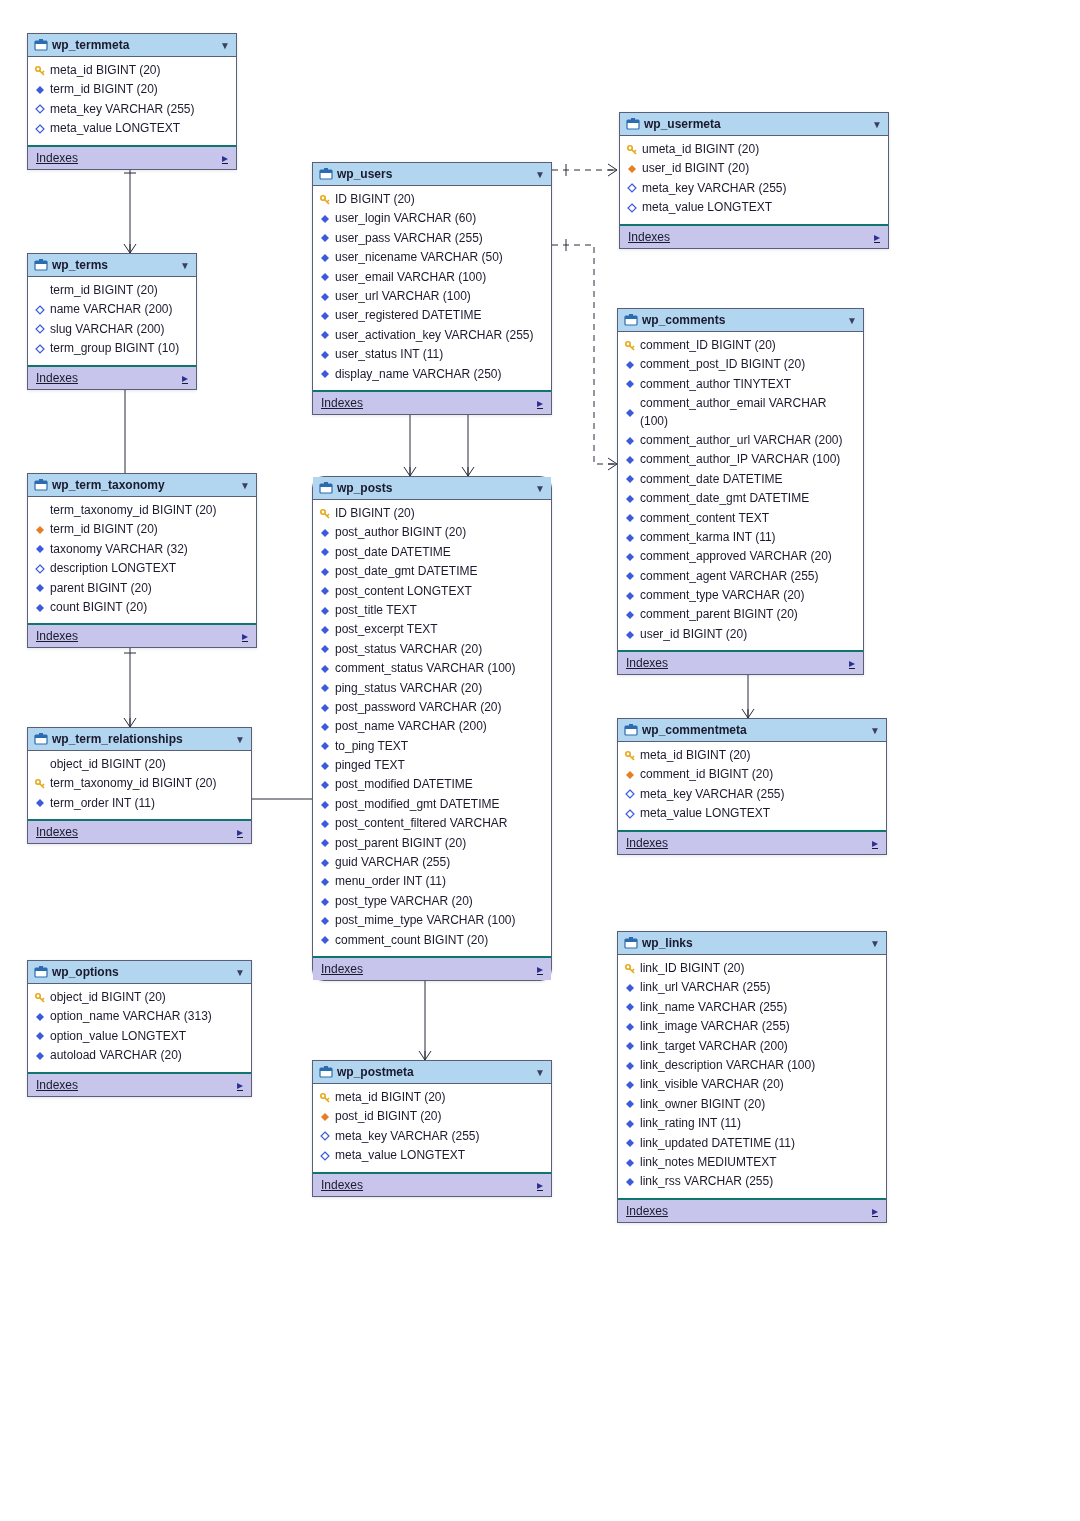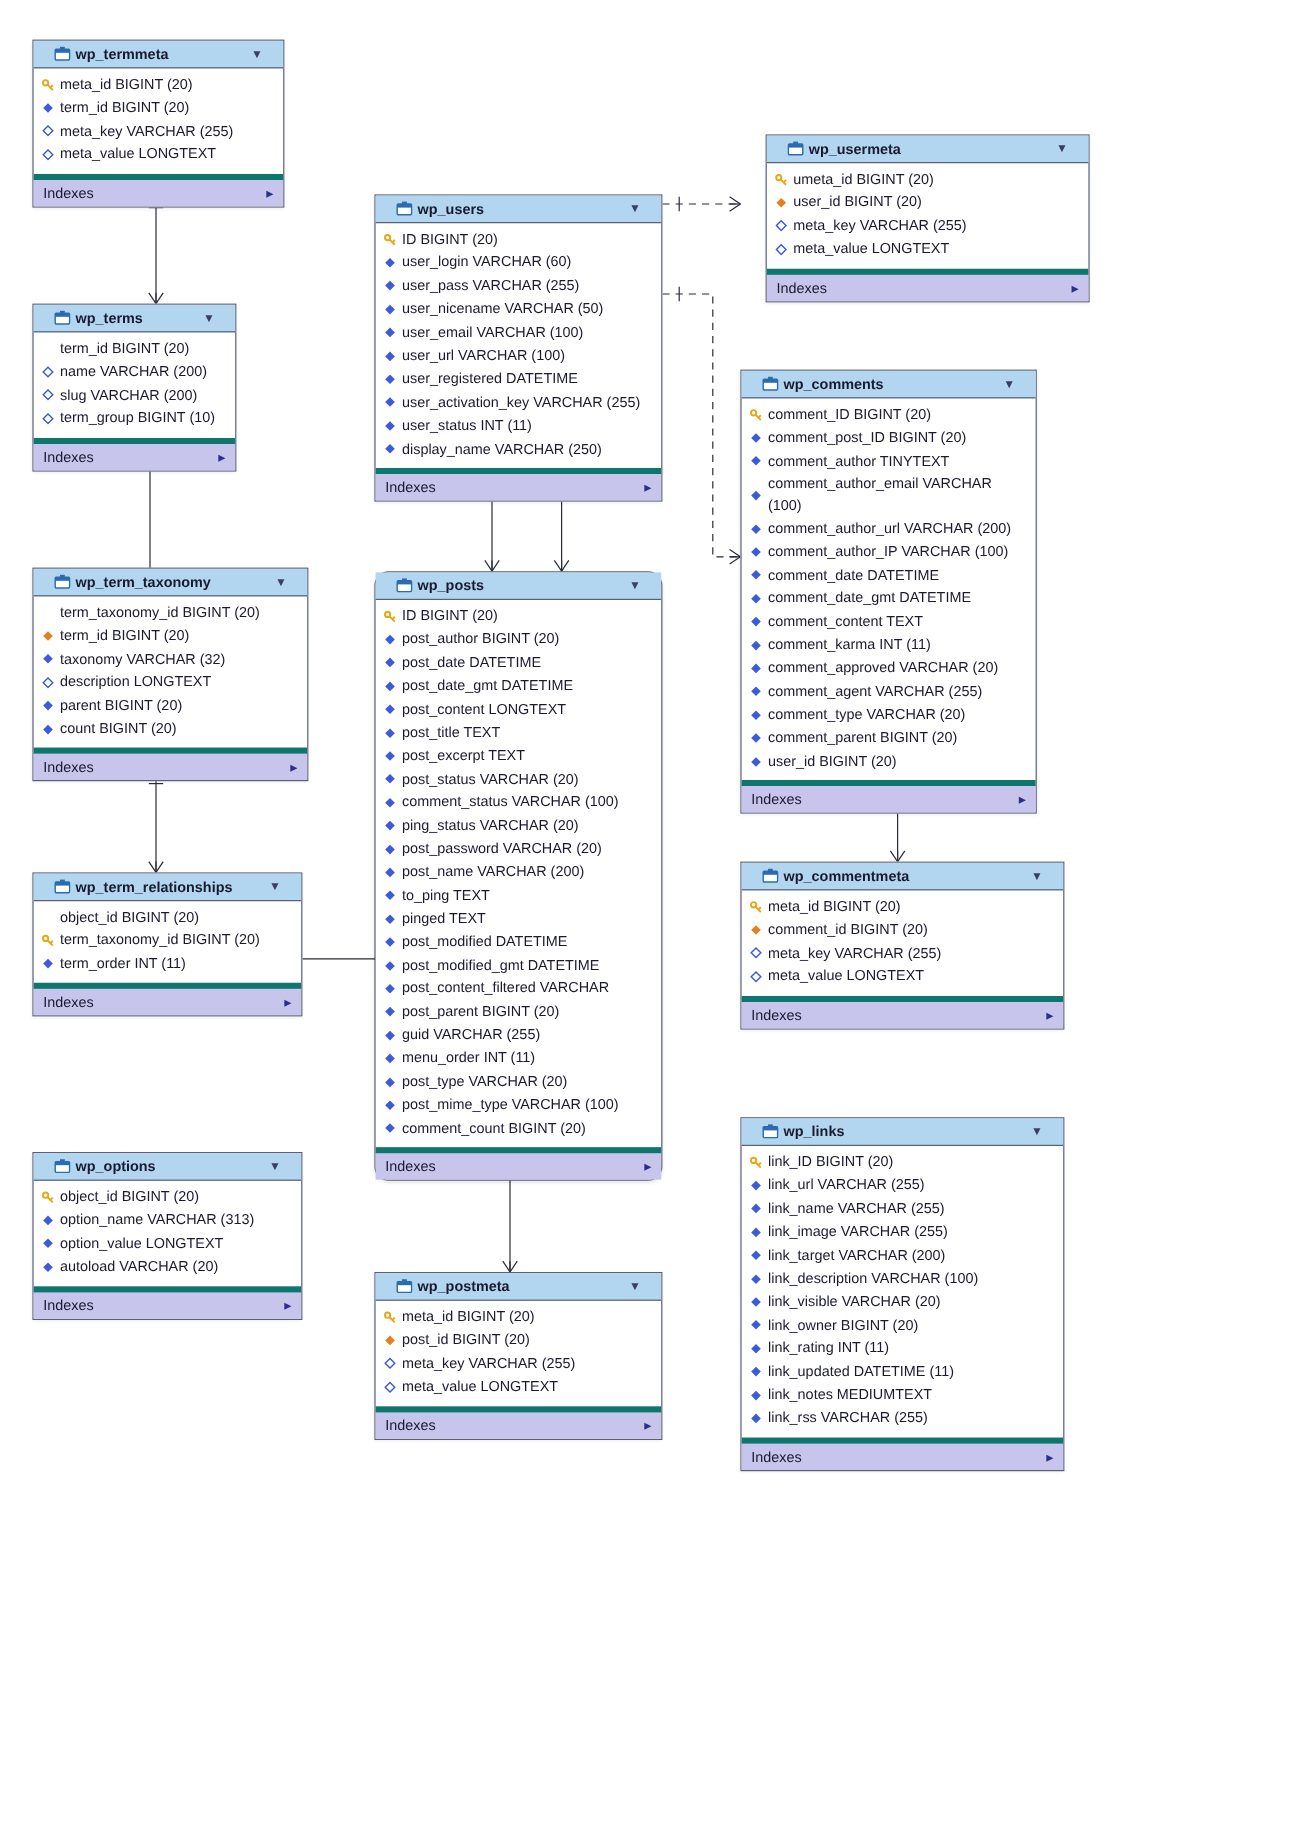--- a/index.html
+++ b/index.html
@@ -18,21 +18,21 @@
     border: 1px solid #5a5f78;
     background: #fff;
     box-shadow: 0 1px 3px rgba(0,0,0,0.1);
   }
   .table-header {
     background: #b2d5f0;
     border-bottom: 1px solid #5a5f78;
     display: flex;
     align-items: center;
     justify-content: space-between;
-    padding: 4px 17px;
+    padding: 4px 6px;
     font-weight: 700;
     color: #1a1a2e;
   }
   .table-header .hdr-left {
     display: flex;
     align-items: center;
     gap: 4px;
   }
   .table-icon {
     width: 14px;
@@ -60,27 +60,28 @@
   .col-icon {
     width: 12px;
     height: 12px;
     display:inline-flex;
     align-items:center;
     justify-content:center;
     flex: 0 0 12px;
   }
   .indexes {
     background: #c7c5eb;
-    border-top: 5px solid #0f766e;
+    border-top: 2px solid #0f766e;
     display: flex;
     align-items: flex-end;
     justify-content: space-between;
     padding: 4px 8px;
     color: #1a1a2e;
     font-weight: 500;
+    text-decoration: underline;
   }
   .idx-chevron {
     color: #2b2e8f;
     font-size: 12px;
   }
   svg.connector {
     position: absolute;
     overflow: visible;
   }
 </style>
@@ -786,21 +787,21 @@
             </svg>
           </span>
           <span>meta_value LONGTEXT</span>
         </div>
       </div>
       <div class="indexes">
         <span>Indexes</span>
         <span class="idx-chevron">▸</span>
       </div>
     </div>
-    <div class="table" style="left: 638px; top: 112px; width: 270px;">
+    <div class="table" style="left: 619px; top: 112px; width: 270px;">
       <div class="table-header">
         <div class="hdr-left">
           <span class="table-icon">
             <svg width="14" height="14" viewBox="0 0 14 14">
               <rect x="1" y="3" width="12" height="9" rx="1" fill="#fff" stroke="#2b6cb0" stroke-width="1.2"></rect>
               <rect x="1" y="3" width="12" height="3" fill="#2b6cb0"></rect>
               <rect x="5" y="1" width="4" height="2" fill="#2b6cb0"></rect>
             </svg>
           </span>
           <span>wp_usermeta</span>

